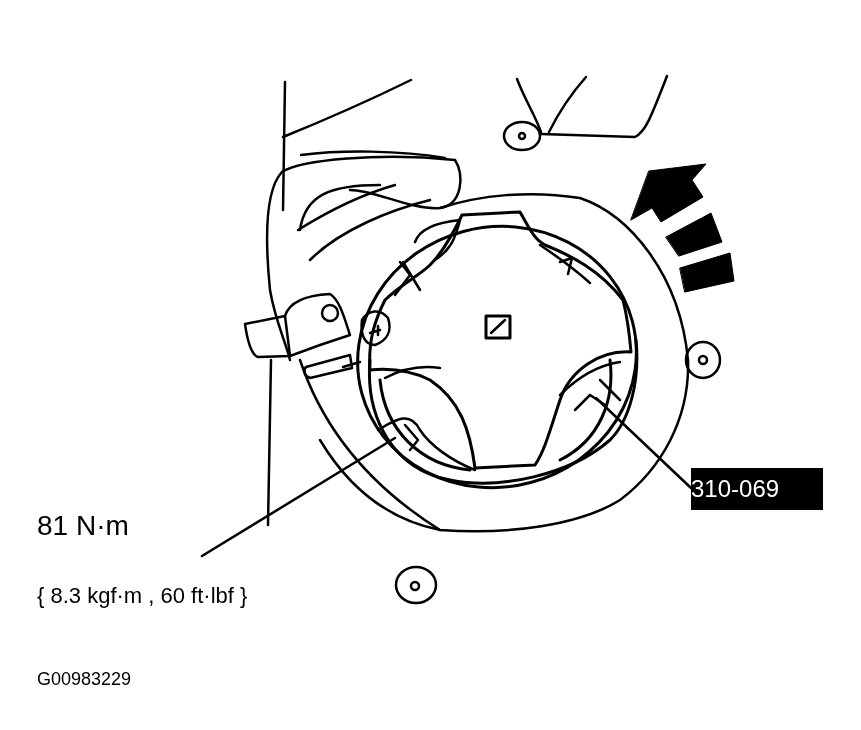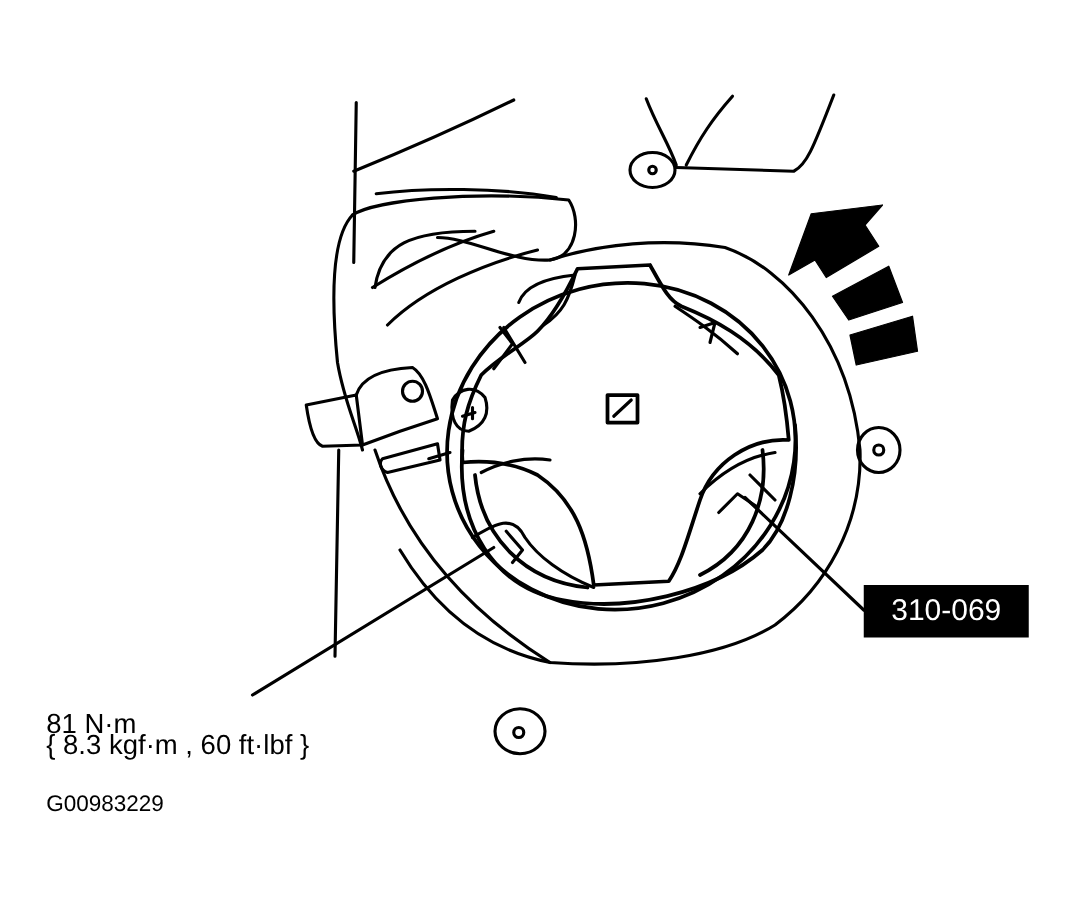--- a/index.html
+++ b/index.html
@@ -4,29 +4,29 @@
   <style>
     html, body { margin: 0; padding: 0; background: #ffffff; }
     body { width: 861px; height: 730px; position: relative; overflow: hidden; }
     #canvas { position: absolute; left: 0; top: 0; width: 861px; height: 730px; }
     .label-text {
       position: absolute;
       font-family: "Liberation Sans", sans-serif;
       color: #000000;
       white-space: nowrap;
     }
-    #torque-line1 { left: 37px; top: 566px; font-size: 22px; }
+    #torque-line1 { left: 37px; top: 510px; font-size: 28px; }
     #torque-line2 { left: 37px; top: 583px; font-size: 22px; }
-    #figure-id { left: 37px; top: 633px; font-size: 18px; }
+    #figure-id { left: 37px; top: 669px; font-size: 18px; }
     #tool-callout {
       position: absolute;
       left: 691px; top: 468px; width: 132px; height: 42px;
       background: #000000; color: #ffffff;
       font-family: "Liberation Sans", sans-serif;
-      font-size: 24px; line-height: 42px; text-align: center;
+      font-size: 24px; line-height: 42px; 
     }
   </style>
 </head>
 <body>
 
 <svg id="canvas" viewBox="0 0 861 730" xmlns="http://www.w3.org/2000/svg" fill="none" stroke="#000" stroke-width="2.5" stroke-linecap="round" stroke-linejoin="round">
 
   <g>
     <path d="M285 82 L283 210"></path>
     <path d="M283 137 C320 122 360 105 411 80"></path>

